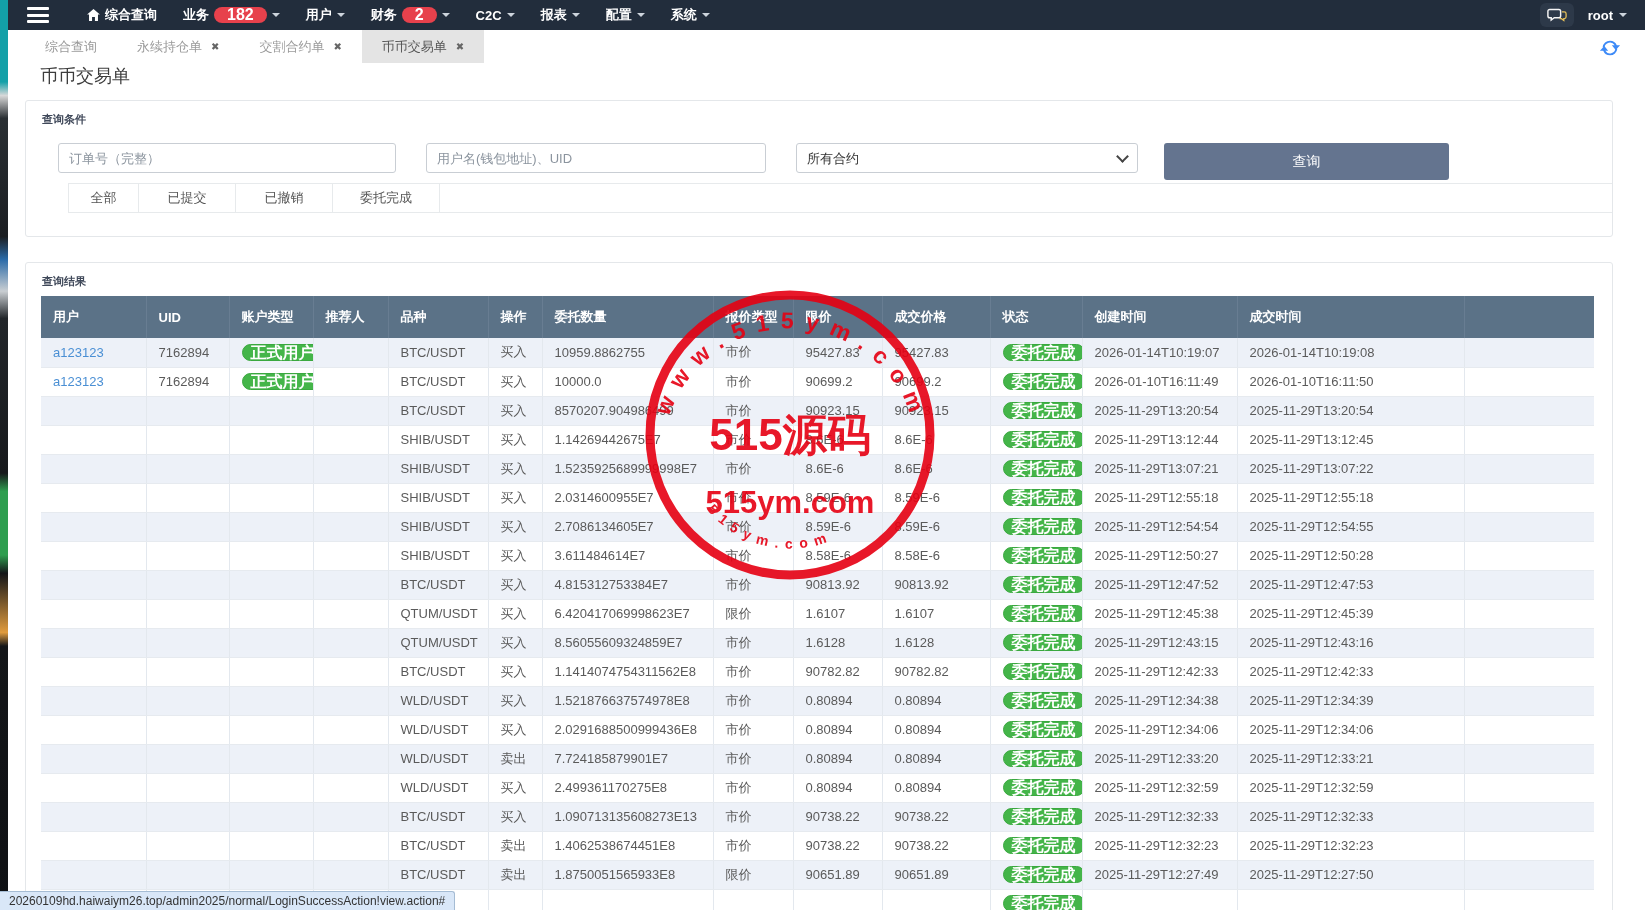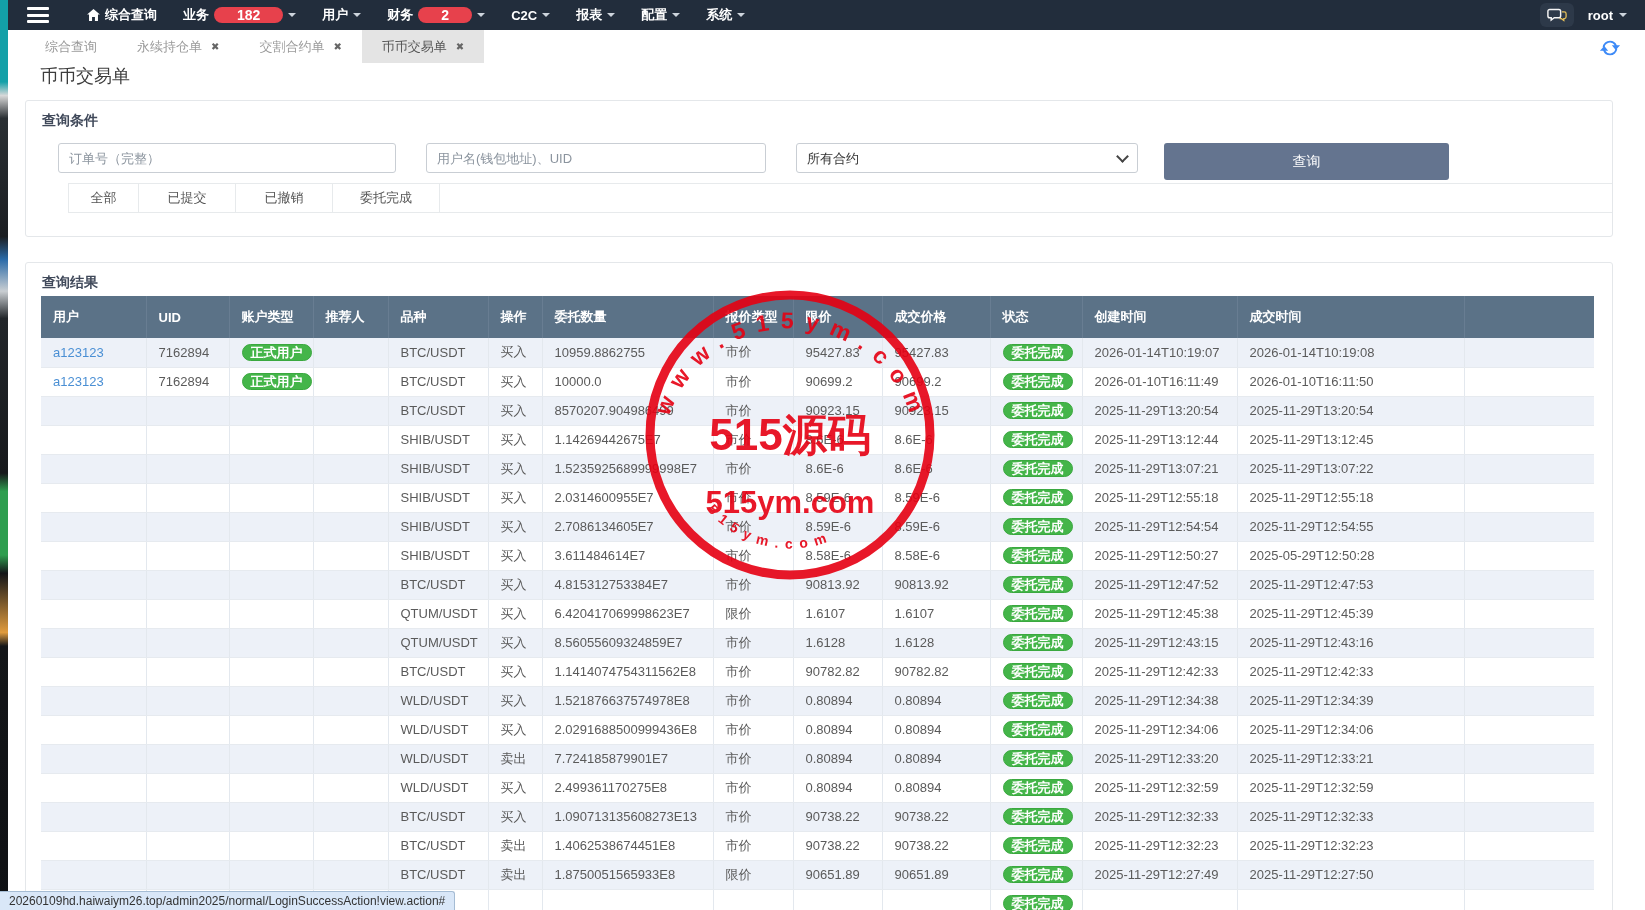--- a/index.html
+++ b/index.html
@@ -9,39 +9,39 @@
   
   .left-strip{position:absolute;left:0;top:0;width:8px;height:910px;z-index:50;
     background:linear-gradient(180deg,#13a0a8 0%,#13a0a8 9%,#d8d8d8 10.5%,#2a2f33 13%,#1b1e22 26%,#2b6ba8 28.5%,#c9ced2 32%,#22262a 35%,#17191c 52%,#2e9e4f 54%,#2e9e4f 61%,#141619 63%,#e09b3d 69.5%,#141619 71%,#0f1114 100%);}
 
   
   .navbar{position:absolute;left:0;top:0;width:1645px;height:30px;background:#222d3c;display:flex;align-items:center;z-index:40;}
   .burger{margin-left:27px;width:22px;height:16px;display:flex;flex-direction:column;justify-content:space-between;cursor:pointer;}
   .burger span{display:block;height:3px;background:#fff;border-radius:1px;}
   .nav-menu{display:flex;align-items:center;margin-left:38px;gap:26px;}
   .nav-item{display:flex;align-items:center;gap:5px;color:#fff;font-size:13px;font-weight:bold;cursor:pointer;white-space:nowrap;}
-  .nav-badge{background:#e7414c;color:#fff;border-radius:9px;padding:1px 23px;font-size:14px;font-weight:bold;line-height:14px;}
+  .nav-badge{background:#e7414c;color:#fff;border-radius:9px;padding:1px 13px;font-size:16px;font-weight:bold;line-height:14px;}
   .caret{width:0;height:0;border:4px solid transparent;border-top-color:#cdd4dc;margin-top:4px;}
   .nav-right{position:absolute;right:18px;top:0;height:30px;display:flex;align-items:center;gap:14px;}
   .chat-btn{width:34px;height:24px;background:#2d3949;border-radius:6px;display:flex;align-items:center;justify-content:center;cursor:pointer;}
   .user-menu{display:flex;align-items:center;gap:6px;color:#fff;font-size:13px;font-weight:bold;cursor:pointer;}
 
   
   .tabbar{position:absolute;left:8px;top:30px;right:0;height:33px;background:#fff;display:flex;padding-left:17px;z-index:30;}
   .tab{display:flex;align-items:center;gap:9px;padding:0 20px;font-size:13px;color:#9a9a9a;cursor:pointer;white-space:nowrap;}
   .tab.active{background:#e4e4e4;color:#555;}
   .tab-close{font-size:10px;color:#666;cursor:pointer;}
   .refresh-btn{position:absolute;right:24px;top:37px;cursor:pointer;z-index:35;}
 
   .page-title{position:absolute;left:40px;top:64px;font-size:18px;color:#3c3c3c;z-index:5;}
 
   .card{position:absolute;left:25px;width:1588px;background:#fff;border:1px solid #e4e7ea;border-radius:3px;box-sizing:border-box;}
   .card-query{top:100px;height:137px;}
   .card-results{top:262px;height:700px;}
-  .section-title{position:absolute;left:16px;top:11px;font-size:14px;font-weight:bold;color:#40495a;}
+  .section-title{position:absolute;left:16px;top:11px;font-size:11px;font-weight:bold;color:#40495a;}
 
   .q-input{position:absolute;top:42px;height:30px;border:1px solid #c9ced4;border-radius:3px;box-sizing:border-box;font-size:13px;color:#ec4899;padding:0 10px;outline:none;font-family:inherit;}
   .q-input::placeholder{color:#8b949e;}
   #order-input{left:32px;width:338px;}
   #user-input{left:400px;width:340px;}
   .sel-wrap{position:absolute;left:770px;top:42px;width:342px;height:30px;font-family:Liberation Serif, serif;}
   .sel-wrap select{width:100%;height:100%;border:1px solid #c9ced4;border-radius:3px;font-size:13px;color:#333;padding:0 10px;appearance:none;-webkit-appearance:none;background:#fff;font-family:inherit;outline:none;}
   .sel-chev{position:absolute;right:11px;top:9px;width:7px;height:7px;border-right:2px solid #444;border-bottom:2px solid #444;transform:rotate(45deg);pointer-events:none;}
   .q-btn{position:absolute;left:1138px;top:42px;width:285px;height:37px;background:#64748f;color:#fff;border:none;border-radius:3px;font-size:14px;cursor:pointer;font-family:inherit;}
 
@@ -52,21 +52,21 @@
   
   .tbl-wrap{position:absolute;left:15px;top:33px;width:1553px;}
   table.tbl{border-collapse:collapse;table-layout:fixed;width:1553px;font-size:13px;}
   .tbl thead th{background:#5b7287;color:#fff;font-weight:bold;text-align:left;height:42px;padding:0 12px;border-right:1px solid #687d92;font-size:13px;}
   .tbl thead th:last-child{border-right:none;}
   .tbl td{height:29px;padding:0 12px;color:#5a5a5a;border-right:1px solid #e3e8ee;border-bottom:1px solid #e6eaef;white-space:nowrap;overflow:hidden;box-sizing:border-box;}
   .tbl td:last-child{border-right:none;}
   .tbl tbody tr:nth-child(odd) td{background:#edf1f8;}
   .tbl tbody tr:nth-child(even) td{background:#fff;}
   .ulink{color:#4a8fd4;text-decoration:none;cursor:pointer;}
-  .badge-green{display:inline-block;background:#44b549;border:1px solid #3aa83f;color:#fff;font-size:13px;font-weight:bold;border-radius:9px;padding:0 8px;line-height:15px;}
+  .badge-green{display:inline-block;background:#44b549;border:1px solid #3aa83f;color:#fff;font-size:16px;font-weight:bold;border-radius:9px;padding:0 8px;line-height:15px;}
 
   
   .stamp{position:absolute;left:635px;top:280px;z-index:20;opacity:.9;pointer-events:none;}
 
   
   .statusbar{position:absolute;left:0;bottom:0;height:18px;background:#d9e7f8;border:1px solid #a5bcd4;border-left:none;border-bottom:none;border-radius:0 3px 0 0;display:flex;align-items:center;padding:0 9px;font-size:12px;color:#333;z-index:60;white-space:nowrap;}
 </style>
 </head>
 <body>
 
@@ -338,21 +338,21 @@
               <td></td>
               <td></td>
               <td>SHIB/USDT</td>
               <td>买入</td>
               <td>3.611484614E7</td>
               <td>市价</td>
               <td>8.58E-6</td>
               <td>8.58E-6</td>
               <td><span class="badge-green">委托完成</span></td>
               <td>2025-11-29T12:50:27</td>
-              <td>2025-05-29T12:50:28</td>
+              <td>2025-11-29T12:50:28</td>
               <td></td>
             </tr>
             <tr>
               <td></td>
               <td></td>
               <td></td>
               <td></td>
               <td>BTC/USDT</td>
               <td>买入</td>
               <td>4.815312753384E7</td>

